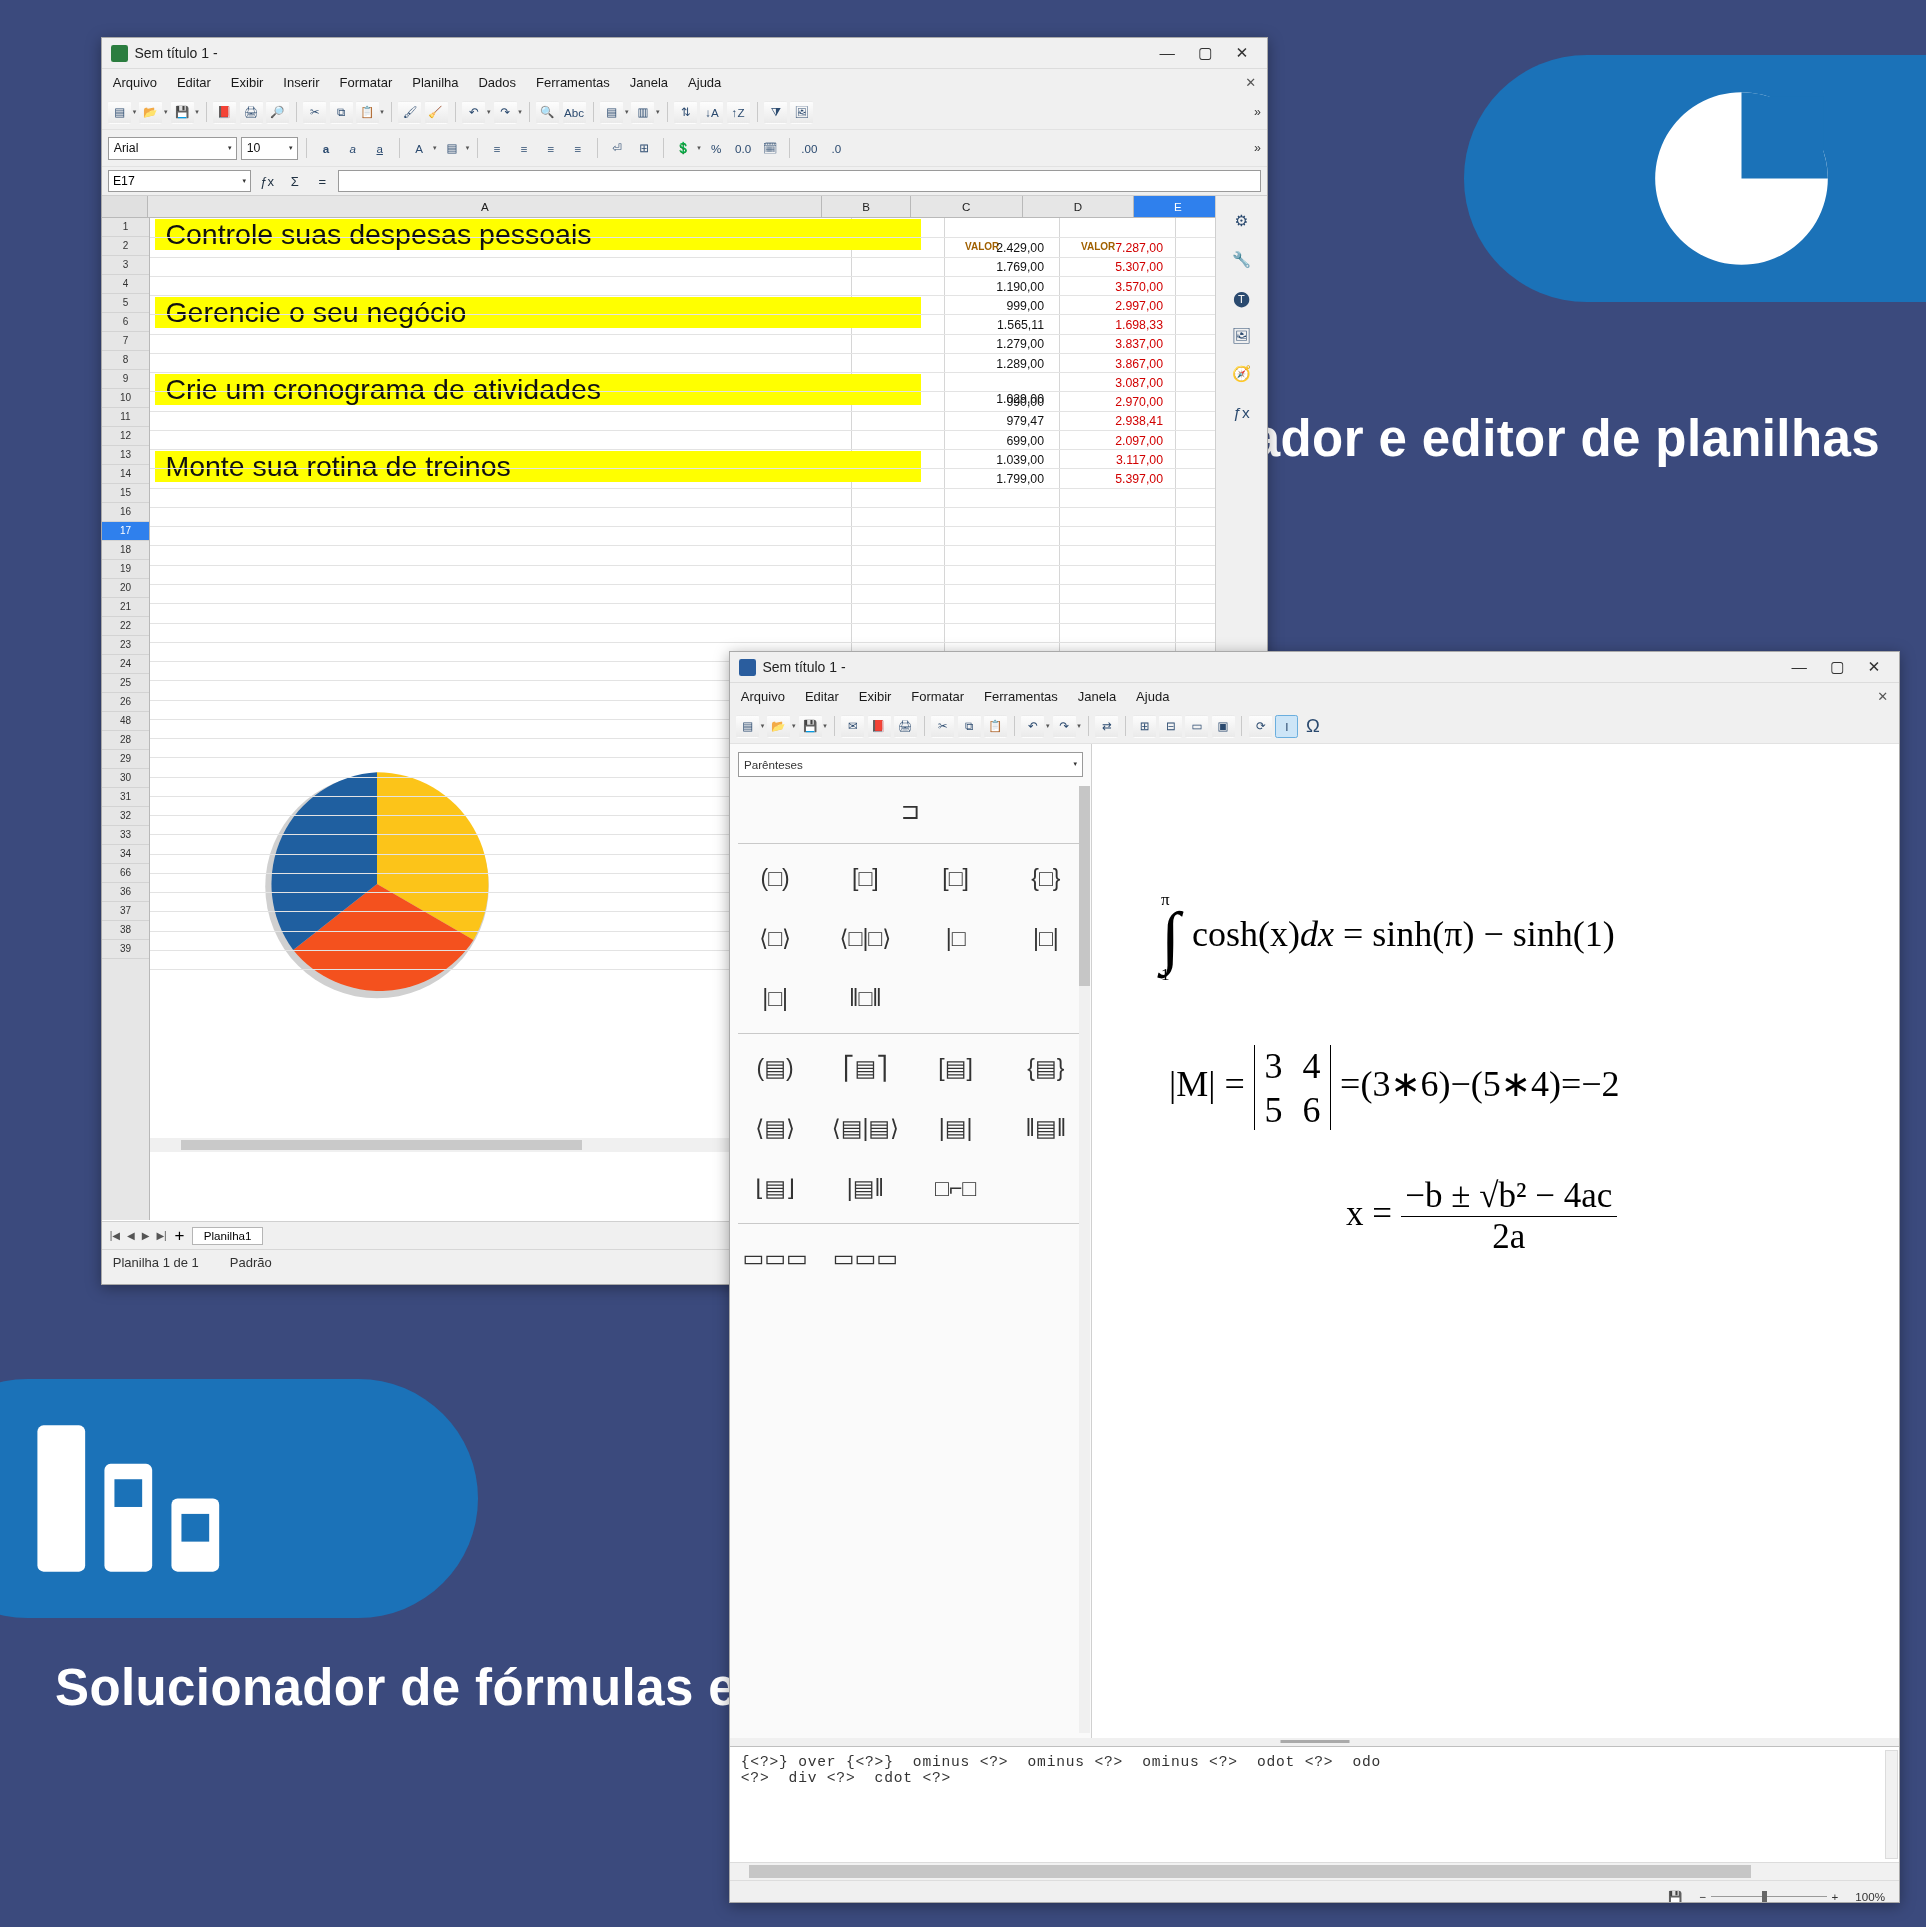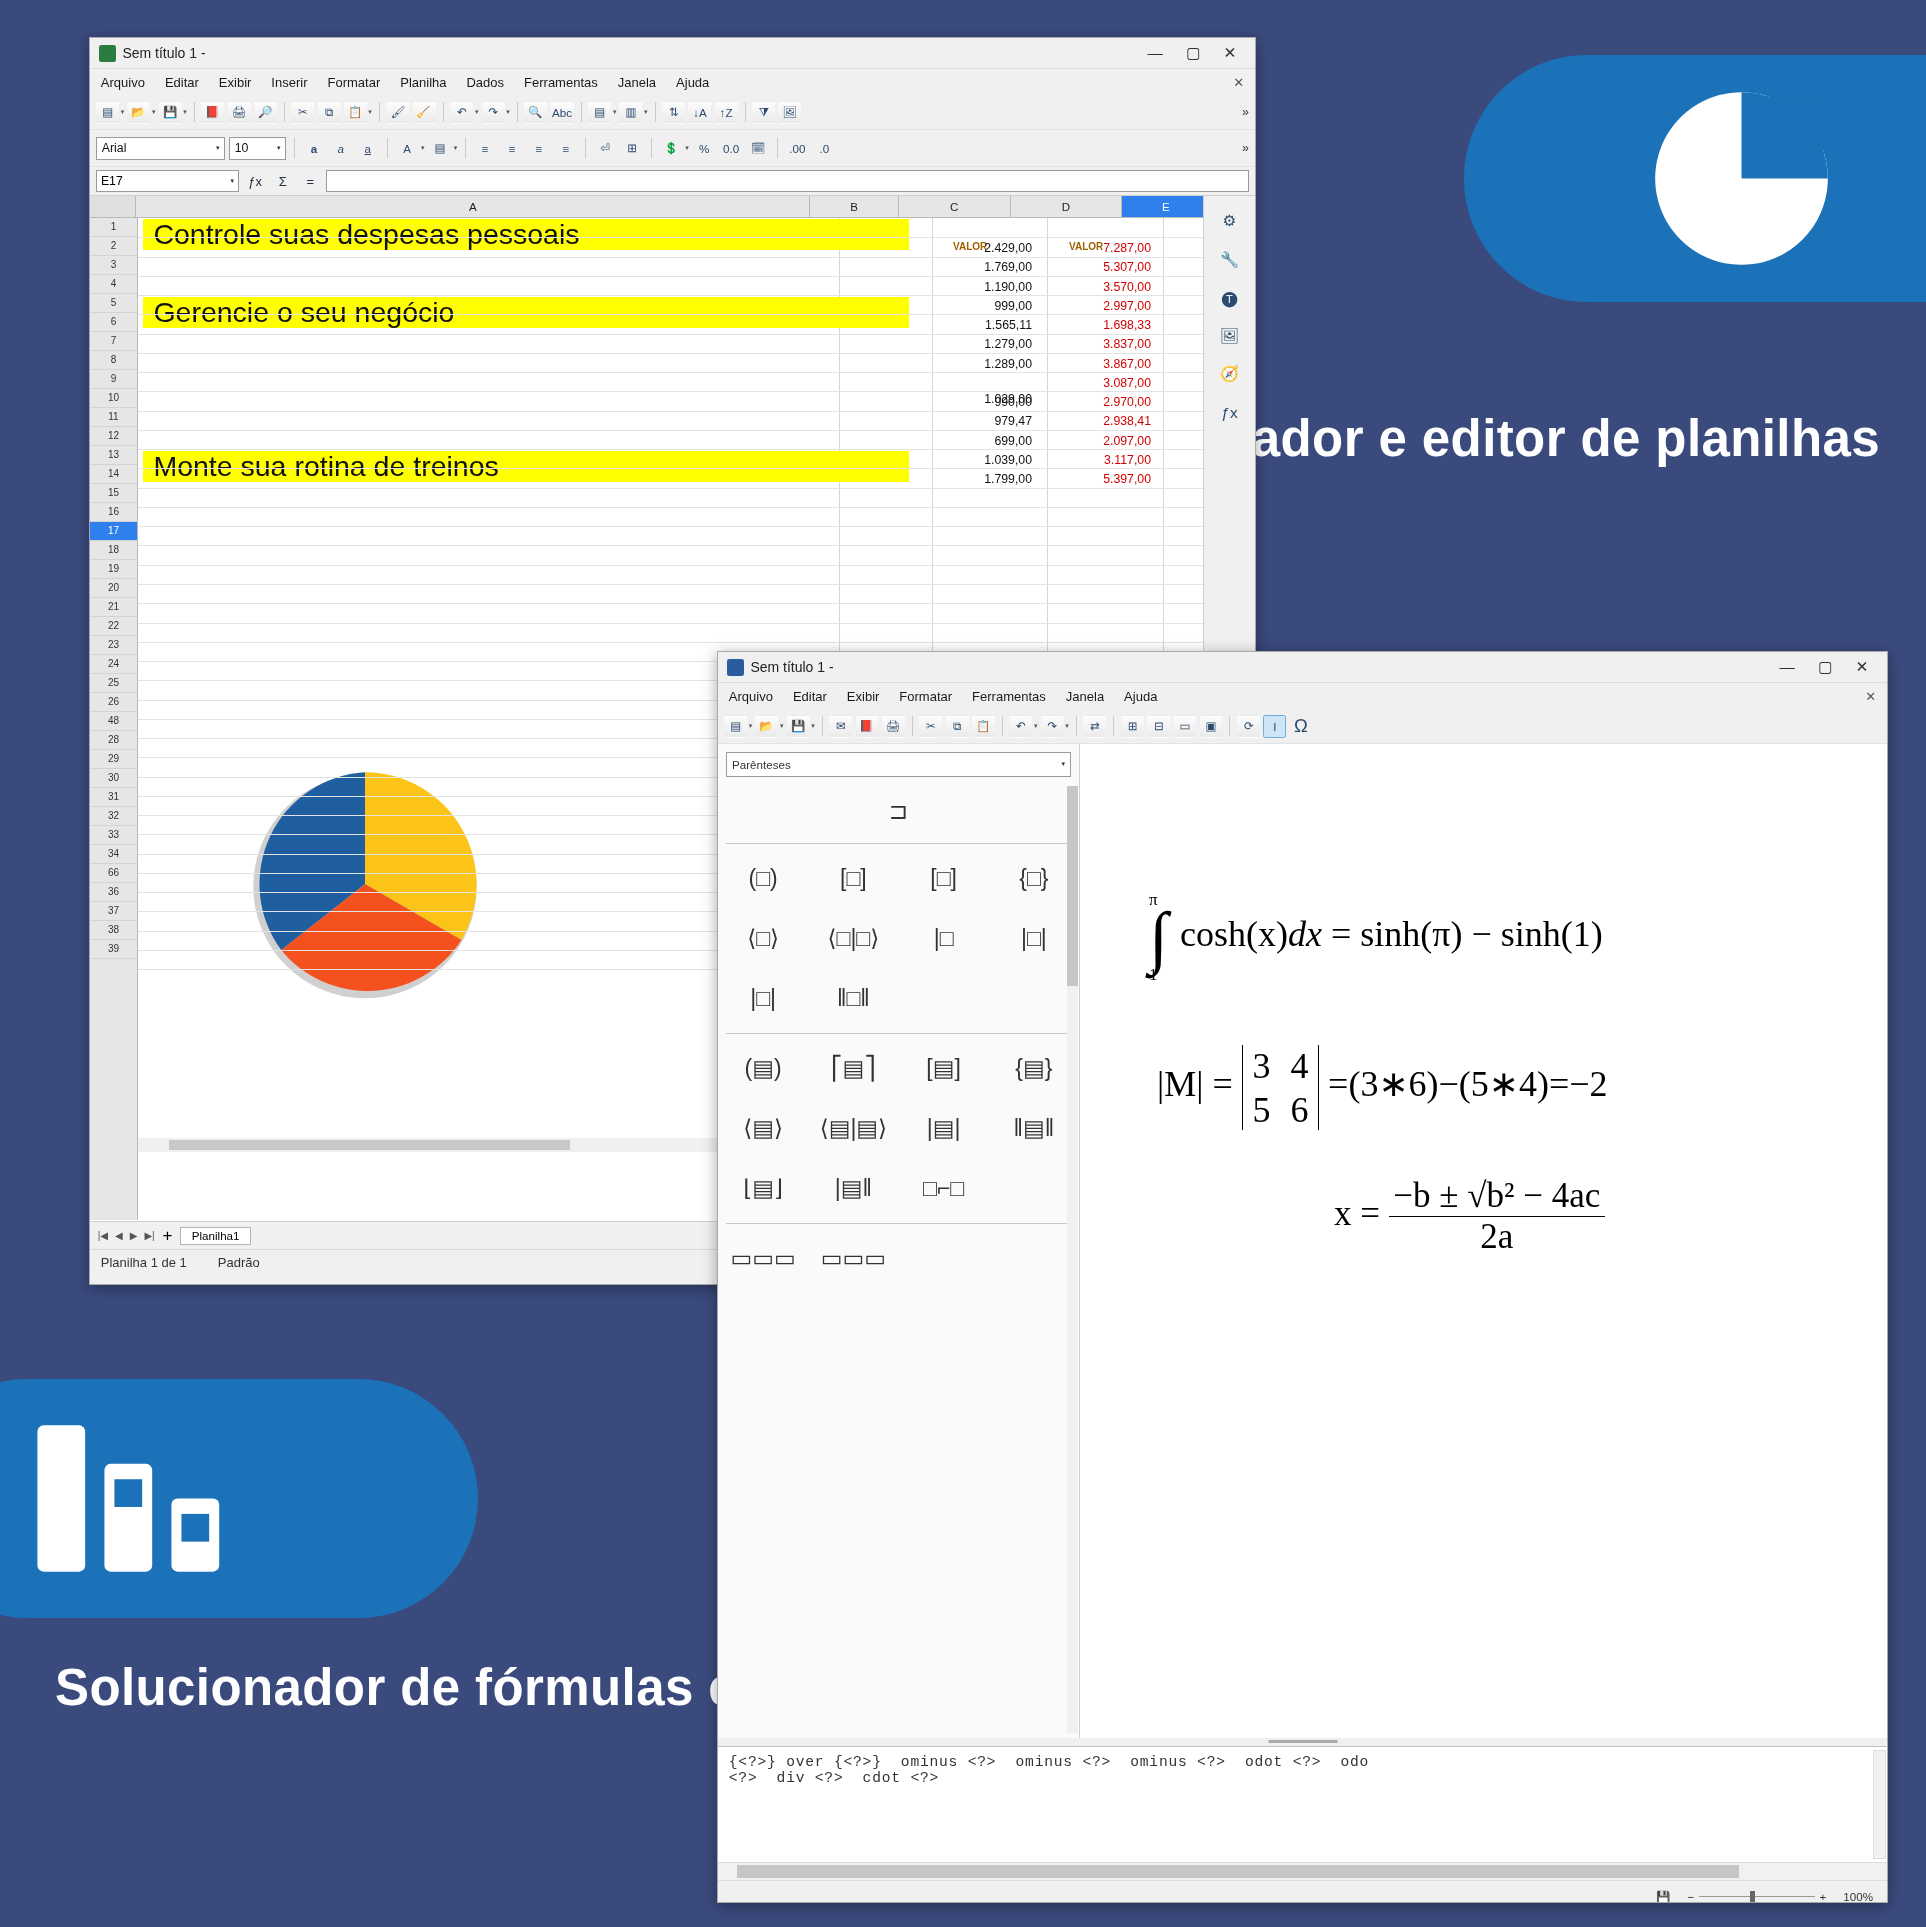--- a/index.html
+++ b/index.html
@@ -31,20 +31,21 @@
   #promo-right { right: 46px; top: 408px; text-align: right; font-size: 51px; }
   #promo-left { left: 55px; top: 1657px; text-align: left; font-size: 51px; }
 
   
   .window {
     position: absolute;
     background: #f0f0f0;
     border: 0.8px solid #a9a9a9;
     box-shadow: 0 3.1px 14px rgba(0,0,0,0.35);
     overflow: hidden;
+    margin-left: 12px;
   }
   .titlebar {
     height: 31px;
     background: #f0f0f0;
     display: flex;
     align-items: center;
     padding: 0 4.6px;
     font-size: 14px;
     color: #222;
     border-bottom: 0.8px solid #dcdcdc;
@@ -430,20 +431,21 @@
               <span class="sw" style="background:#f4511e"></span>
               <span>2</span>
             </div>
           <div>
               <span class="sw" style="background:#fcc419"></span>
               <span>3</span>
             </div>
         </div>
       <div class="hl-cell" style="top: 1.5px;">Controle suas despesas pessoais</div>
           <div class="hl-cell" style="top: 79px;">Gerencie o seu negócio</div>
+          <div class="hl-cell" style="top: 156px;">Crie um cronograma de atividades</div>
           <div class="hl-cell" style="top: 233px;">Monte sua rotina de treinos</div>
           <div class="num c" style="top: 23px;">2.429,00</div>
           <div class="num d" style="top: 23px;">7.287,00</div>
           <div class="num c" style="top: 42px;">1.769,00</div>
           <div class="num d" style="top: 42px;">5.307,00</div>
           <div class="num c" style="top: 62px;">1.190,00</div>
           <div class="num d" style="top: 62px;">3.570,00</div>
           <div class="num c" style="top: 81px;">999,00</div>
           <div class="num d" style="top: 81px;">2.997,00</div>
           <div class="num c" style="top: 100px;">1.565,11</div>

